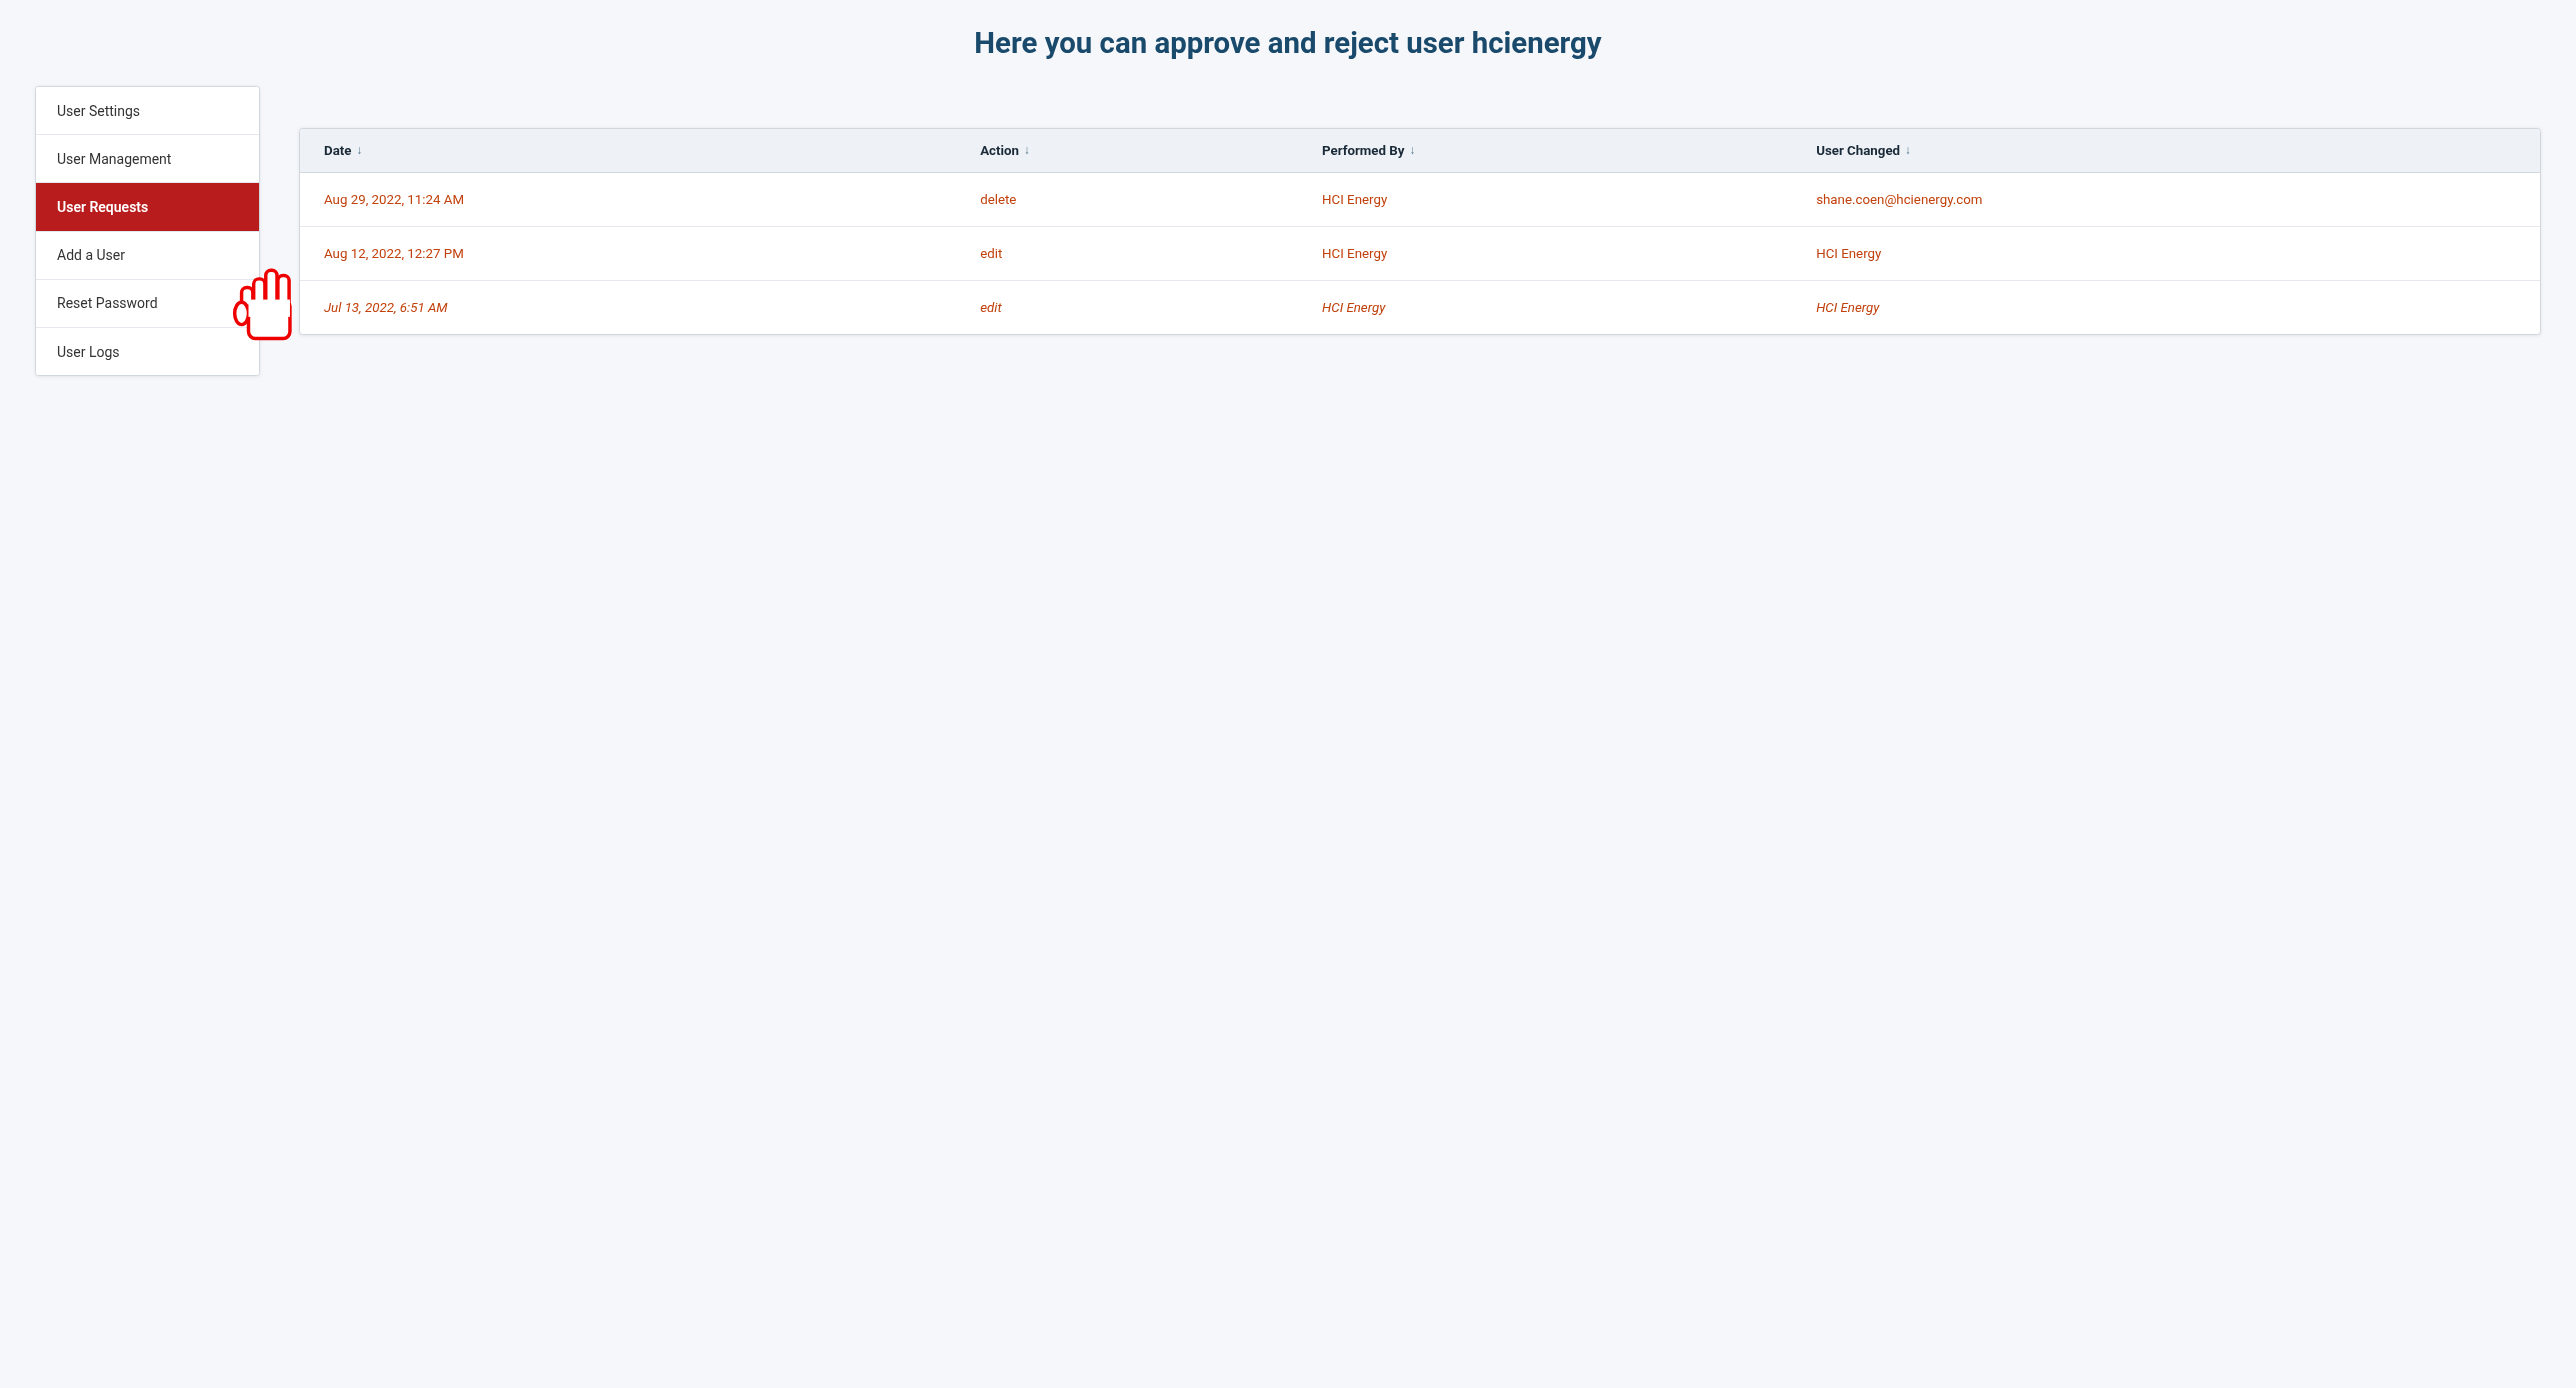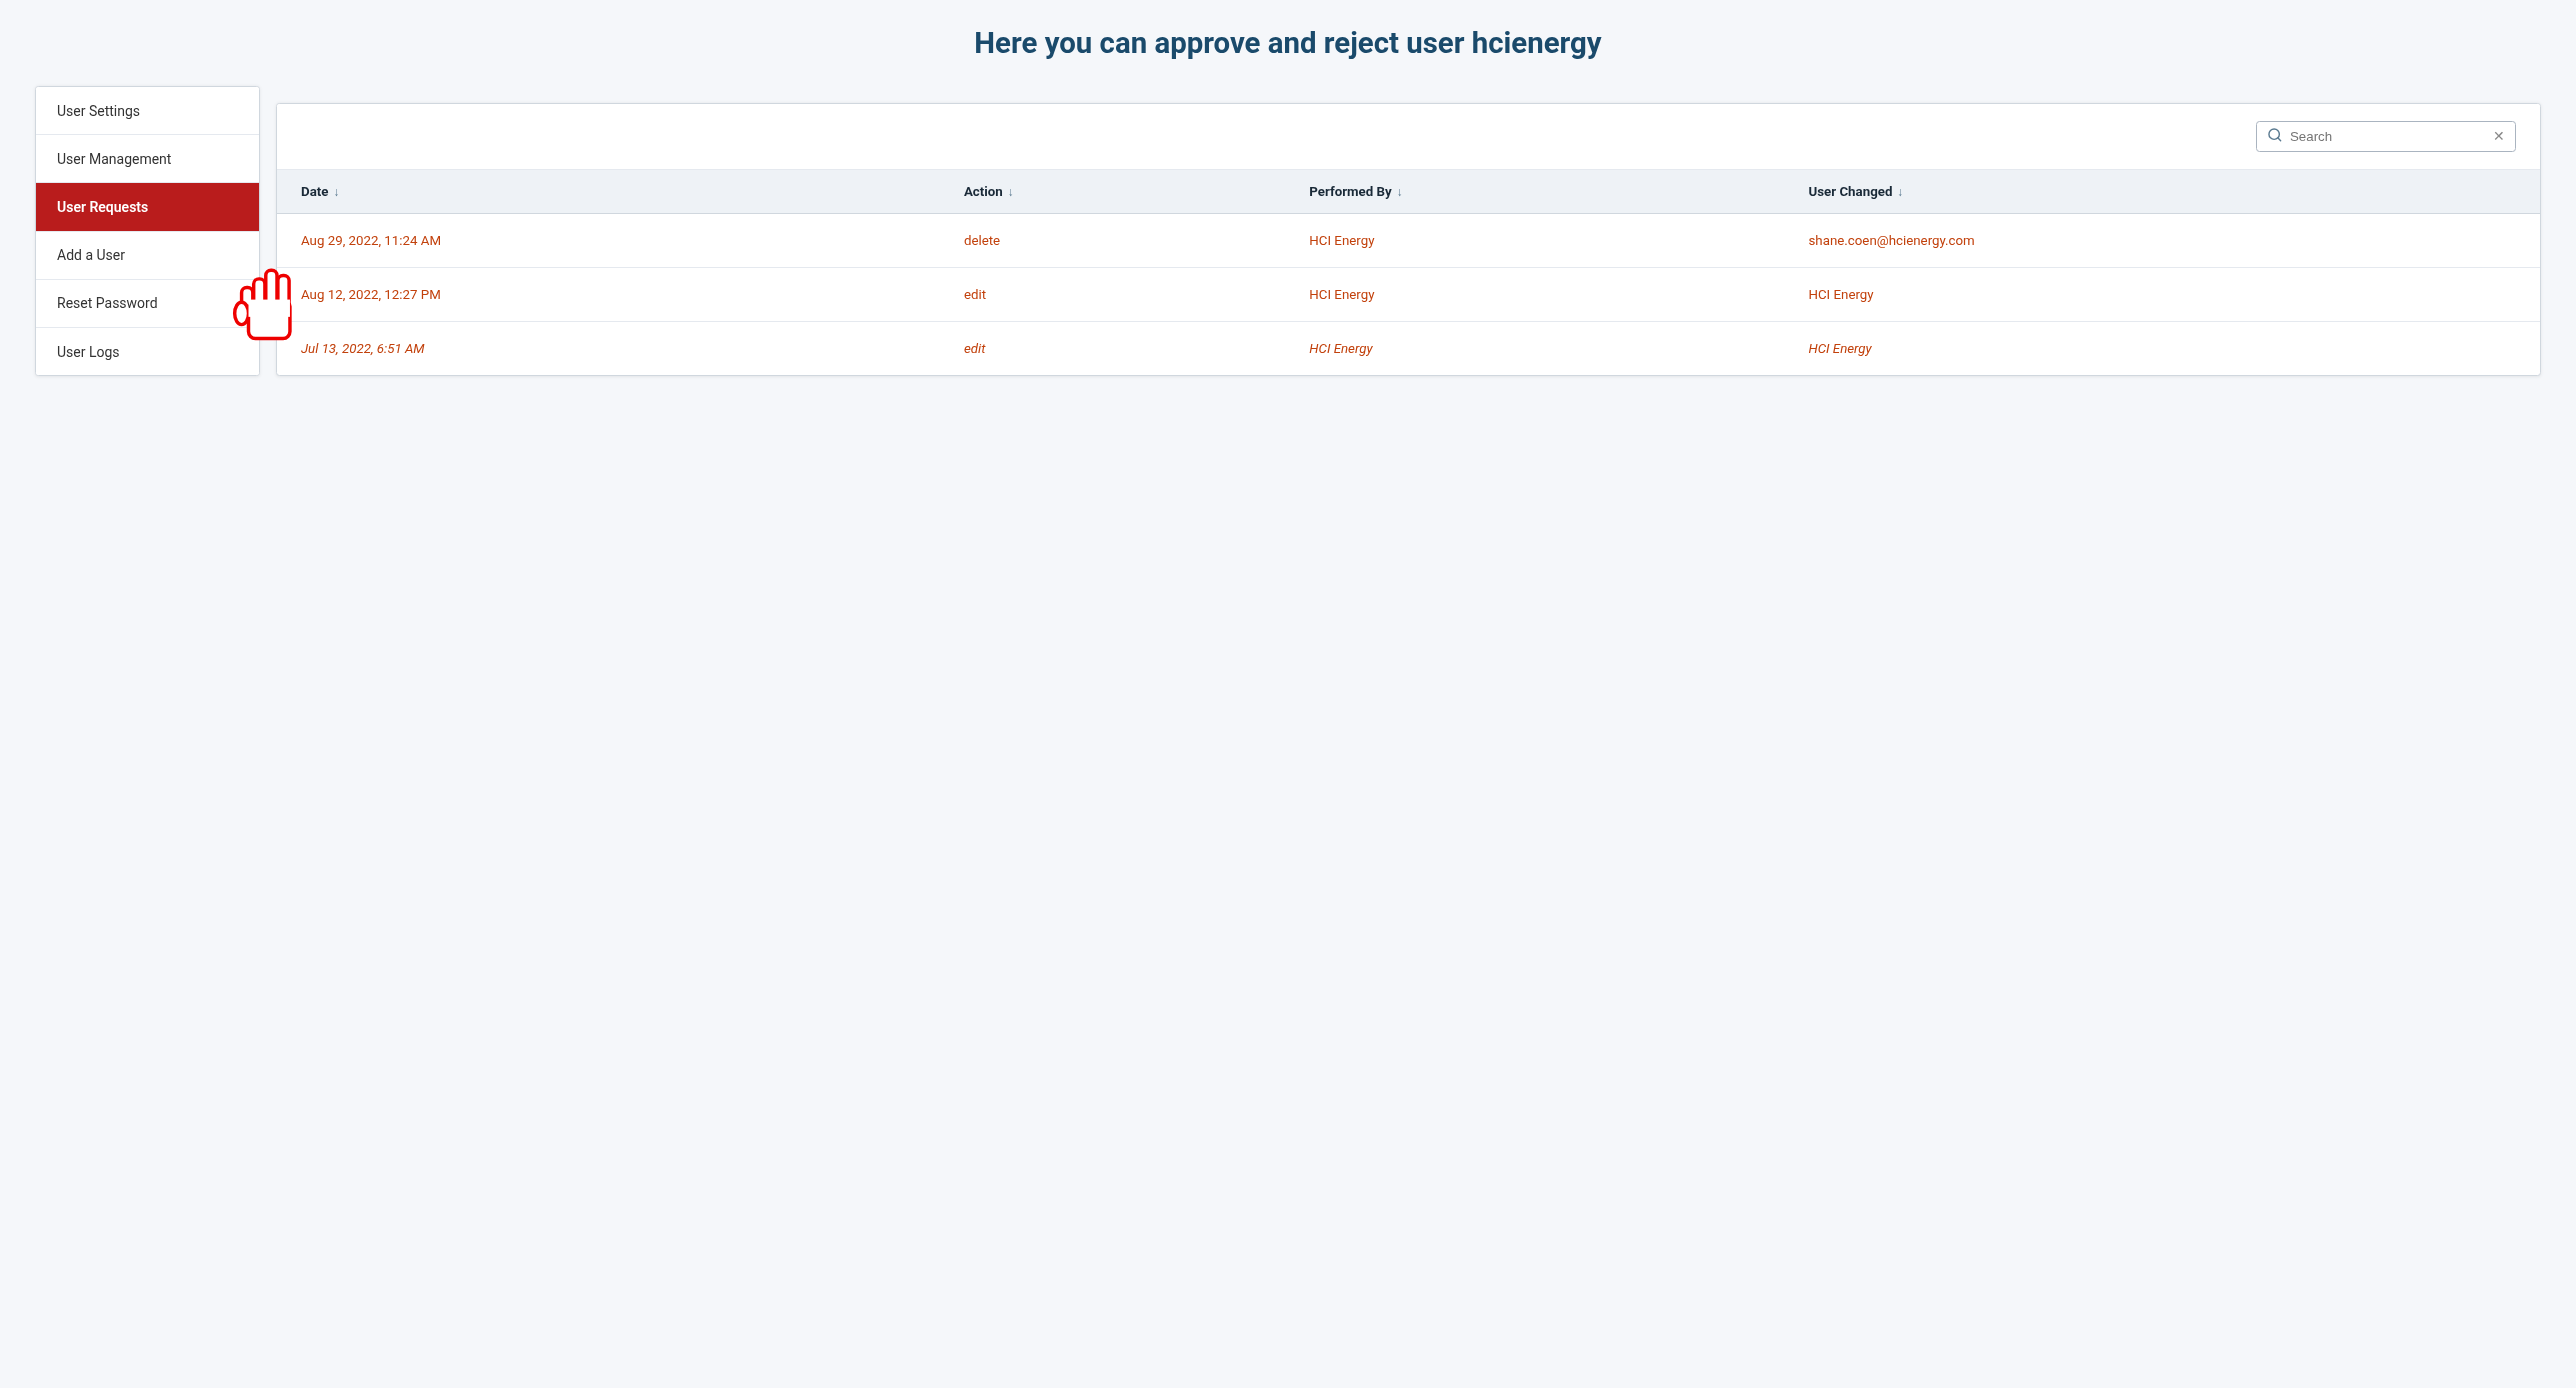--- a/index.html
+++ b/index.html
@@ -23,23 +23,23 @@
       font-size: 2.1rem;
       font-weight: 700;
       color: #1a4a6b;
       text-align: center;
       width: 100%;
       margin-bottom: 26px;
     }
 
     .content-area {
       display: flex;
-      gap: 16px;
-      width: 100%;
-      align-items: flex-end;
+      gap: 39px;
+      width: 100%;
+      align-items: center;
     }
 
     
     .sidebar {
       background: #fff;
       border: 0.9px solid #d0d7de;
       border-radius: 3.5px;
       width: 225px;
       min-width: 225px;
       flex-shrink: 0;
@@ -232,32 +232,20 @@
             <ellipse cx="10" cy="58" rx="8" ry="13" fill="white" stroke="#e00" stroke-width="4"></ellipse>
 
             <rect x="18" y="42" width="48" height="20" fill="white"></rect>
           </g>
         </svg>
       </div>
     </div>
 
     <div class="main-panel">
 
-      <div class="panel-toolbar">
-        <div class="search-wrapper">
-          <span class="search-icon-svg">
-            <svg width="15.6" height="15.6" viewBox="0 0 24 24" fill="none" stroke="#5a7a90" stroke-width="2.2" stroke-linecap="round" stroke-linejoin="round">
-              <circle cx="11" cy="11" r="8"></circle>
-              <line x1="21" y1="21" x2="16.65" y2="16.65"></line>
-            </svg>
-          </span>
-          <input class="search-input" type="text" placeholder="Search" style="">
-          <span class="search-clear">✕</span>
-        </div>
-      </div>
 
       <table class="data-table">
         <thead>
           <tr>
             <th>
               <div class="th-inner">
                 <span>Date</span>
                 <span class="sort-arrow">↓</span>
               </div>
             </th>

